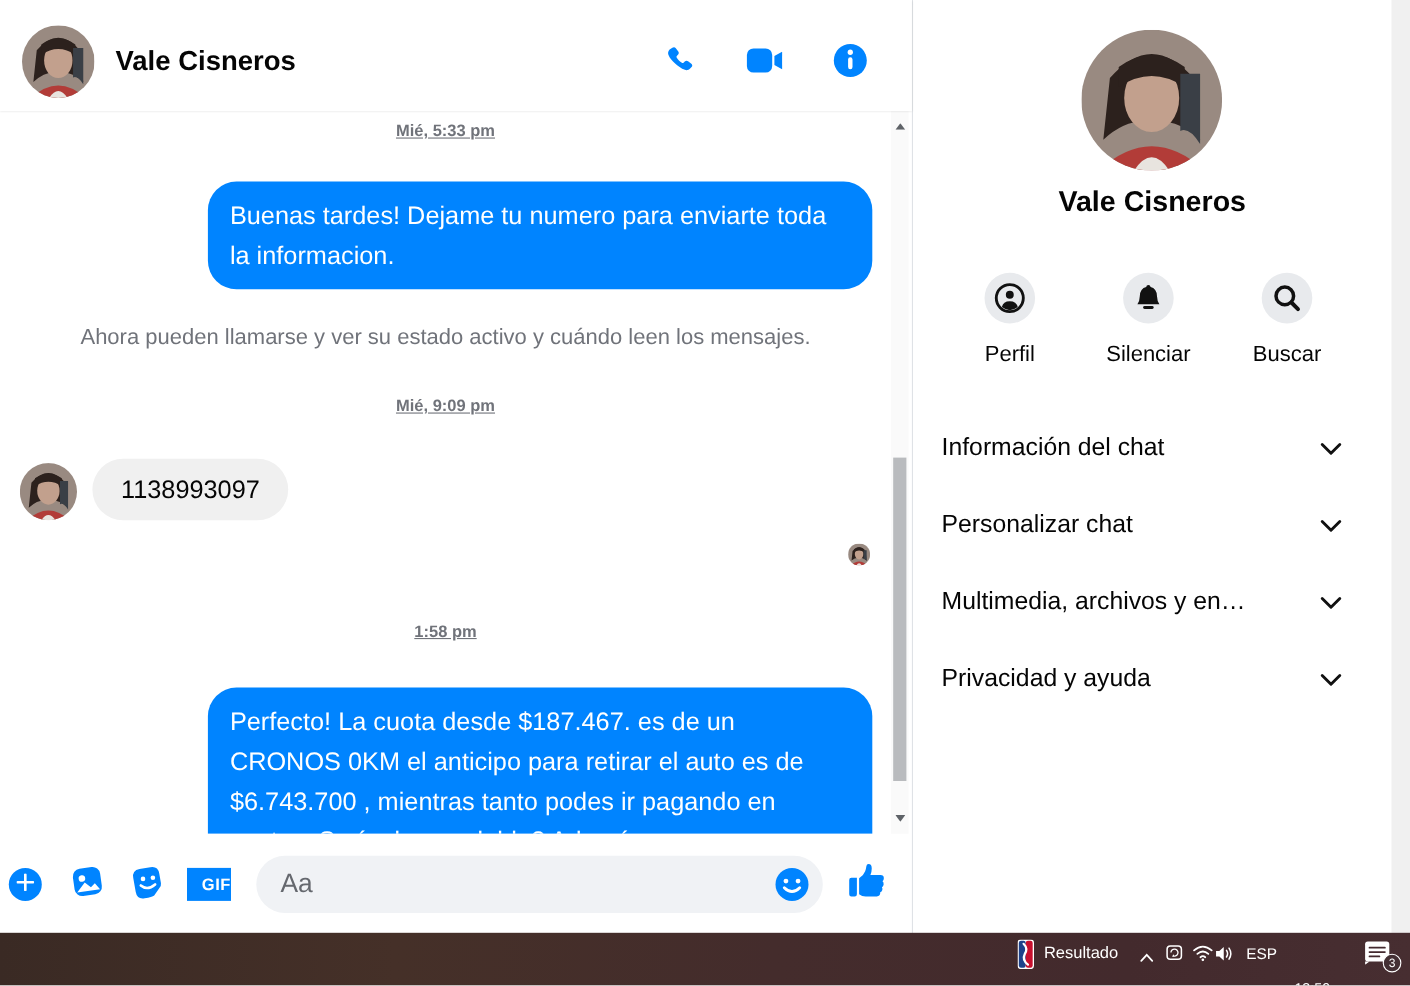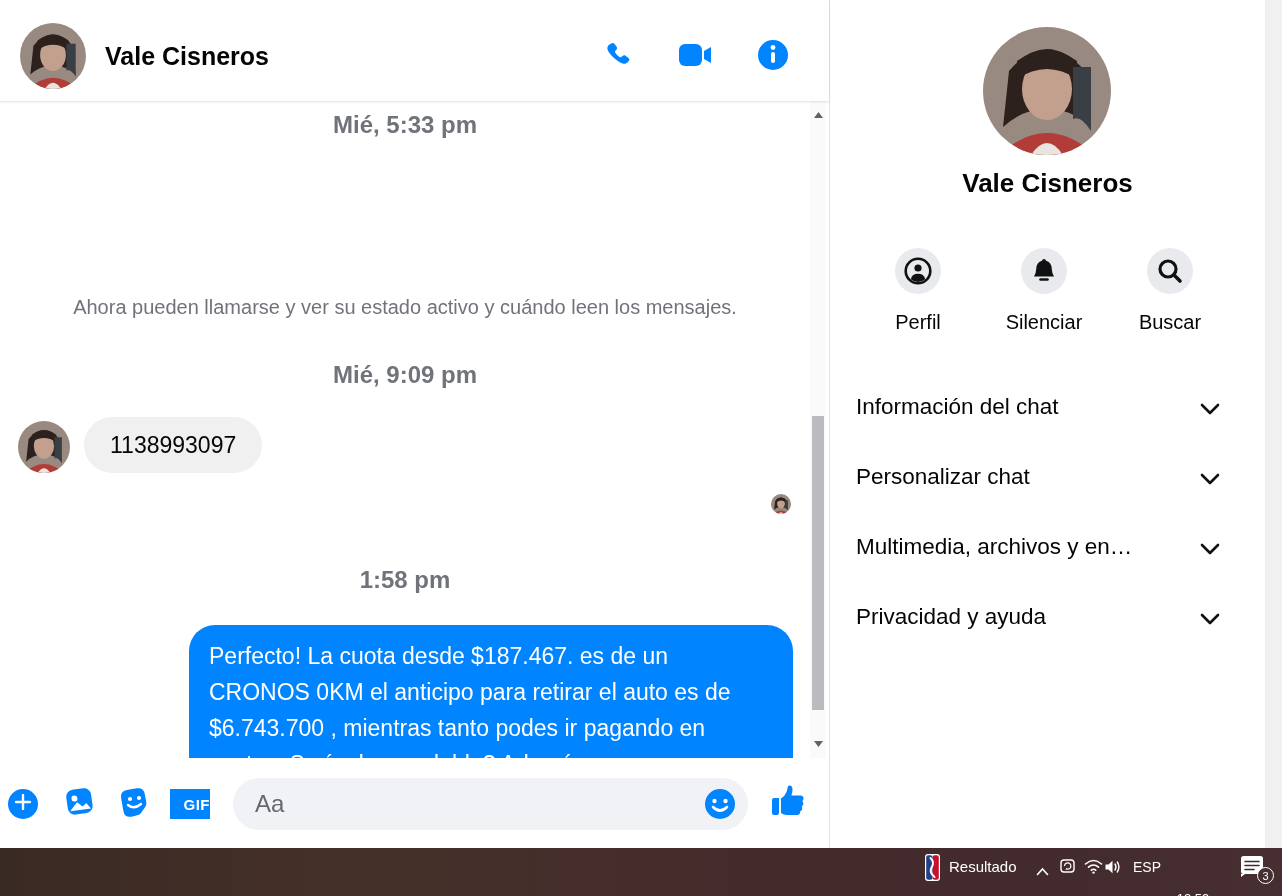--- a/index.html
+++ b/index.html
@@ -15,21 +15,21 @@
   .chat-col { position:absolute; left:0; top:0; width:829px; height:858px; }
   .chat-header { position:absolute; left:0; top:0; width:829px; height:101px; background:#fff;
                  box-shadow:0 1px 2px rgba(0,0,0,.12); z-index:5; }
   .avatar { border-radius:50%; overflow:hidden; display:block; }
   .avatar svg { display:block; width:100%; height:100%; }
   .header-avatar { position:absolute; left:20px; top:23px; width:66px; height:66px; }
   .header-name { position:absolute; left:105px; top:42px; font-size:25px; font-weight:600; color:#050505; }
   .header-iconbtn { position:absolute; top:38px; width:38px; height:38px; display:flex; align-items:center; justify-content:center; cursor:pointer; }
 
   .messages { position:absolute; left:0; top:101px; width:810px; height:657px; overflow:hidden; background:#fff; }
-  .ts { position:absolute; left:0; width:100%; text-align:center; color:#70737a; font-size:24px; font-weight:600; }
+  .ts { position:absolute; left:0; width:100%; text-align:center; color:#70737a; font-size:15px; font-weight:600;text-decoration:underline; }
   .system-msg { position:absolute; left:0; width:100%; text-align:center; color:#70737a; font-size:20px; }
   .bubble { position:absolute; border-radius:26px; font-size:23px; line-height:36px; }
   .bubble.sent { background:#0084ff; color:#ffffff; padding:13px 20px; width:604px; right:17px; }
   .bubble.received { background:#f0f0f0; color:#050505; padding:10px 26px; left:84px; border-radius:28px; }
   .recv-avatar { position:absolute; left:18px; width:52px; height:52px; }
   .seen-avatar { position:absolute; right:19px; width:20px; height:20px; }
 
   
   .chat-scrollbar { position:absolute; left:810px; top:101px; width:16px; height:657px; background:#fafafa; }
   .sb-thumb { position:absolute; left:2px; top:315px; width:12px; height:294px; background:#b9bbbe; }
@@ -115,20 +115,21 @@
                 <rect x="14" y="13" width="4" height="11" rx="2" fill="#fff"></rect>
                 <circle cx="16" cy="8.5" r="2.4" fill="#fff"></circle>
               </svg>
           </span>
         </div>
       </div>
 
       <div class="messages">
         <div class="ts" style="top:10px;">Mié, 5:33 pm</div>
 
+        <div class="bubble sent" style="top:64px;">Buenas tardes! Dejame tu numero para enviarte toda la informacion.</div>
 
         <div class="system-msg" style="top:195px;">Ahora pueden llamarse y ver su estado activo y cuándo leen los mensajes.</div>
 
         <div class="ts" style="top:260px;">Mié, 9:09 pm</div>
 
         <span class="avatar recv-avatar" style="top:320px;">
   <svg viewBox="0 0 64 64" xmlns="http://www.w3.org/2000/svg">
     <rect width="64" height="64" fill="#998a81"></rect>
     <path d="M13 22 Q32 0 51 22 L54 50 Q43 40 32 42 Q21 40 10 50 Z" fill="#2c211d"></path>
     <ellipse cx="32" cy="31" rx="12.5" ry="15.5" fill="#c2a08d"></ellipse>

